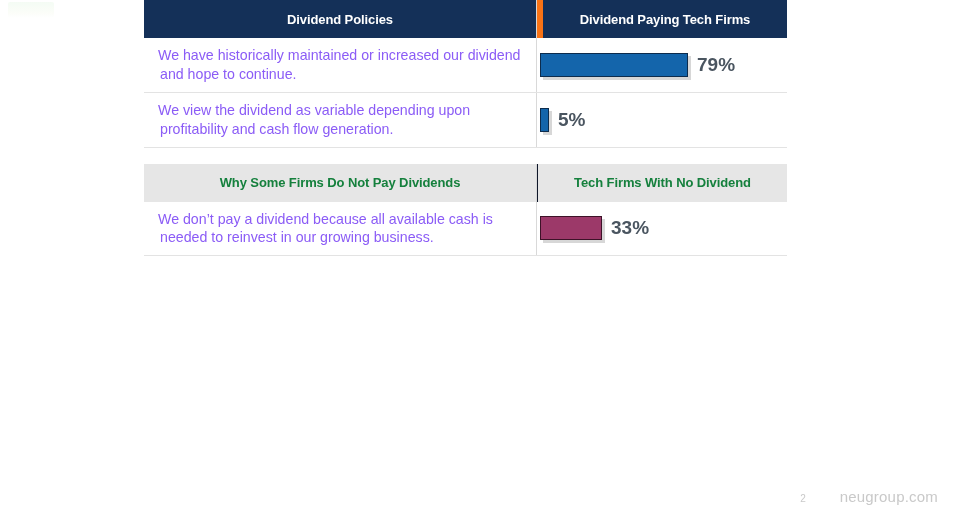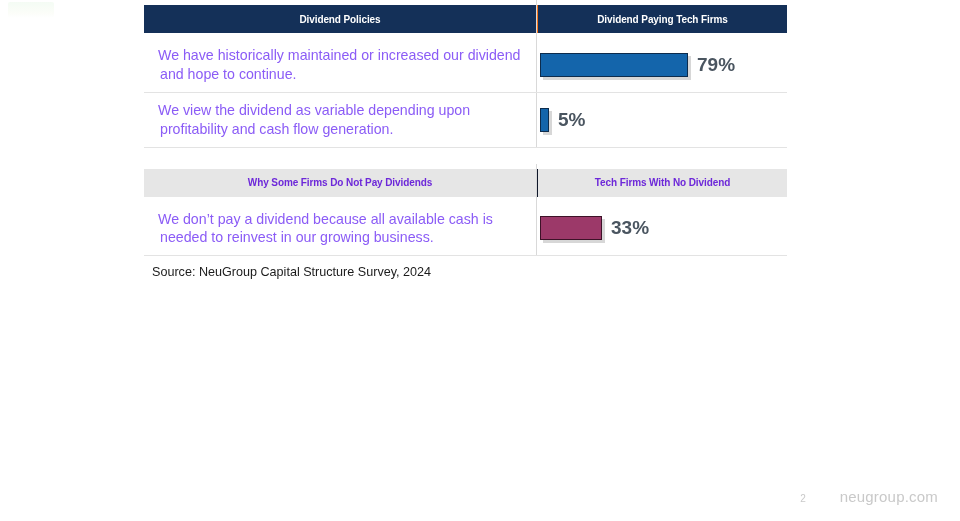--- a/index.html
+++ b/index.html
@@ -40,45 +40,45 @@
     border-collapse: collapse;
     table-layout: fixed;
   }
 
   .hdr-row td {
     padding: 0;
     height: 38px;
     vertical-align: middle;
   }
   .hdr-cell {
-    height: 28px;
+    height: 38px;
     display: flex;
     align-items: center;
     justify-content: center;
     font-weight: bold;
-    font-size: 10px;
+    font-size: 13px;
     letter-spacing: -0.1px;
     box-sizing: border-box;
   }
 
   
   .navy .hdr-left,
   .navy .hdr-right {
     background: #143058;
     color: #ffffff;
   }
   .navy .hdr-right {
-    border-left: 1px solid #f97316;
+    border-left: 6px solid #f97316;
   }
 
   
   .grey .hdr-left,
   .grey .hdr-right {
     background: #e6e6e6;
-    color: #6d28d9;
+    color: #15803d;
   }
   .grey .hdr-right {
     border-left: 1px solid #0f172a;
   }
 
   
   .drow td {
     padding: 0;
     border-bottom: 1px solid #e3e3e3;
     vertical-align: middle;
@@ -224,19 +224,18 @@
         <div class="bar-wrap">
           <div class="bar maroon" style="width: 62px;"></div>
           <span class="bar-val">33%</span>
         </div>
       </td>
     </tr>
 
   </tbody>
     </table>
 
-  <div class="source">Source: NeuGroup Capital Structure Survey, 2024</div>
 </div>
 
 <div class="footer">
   <span class="page-num">2</span>
   <span class="brand">neugroup.com</span>
 </div>
 
 </body></html>

